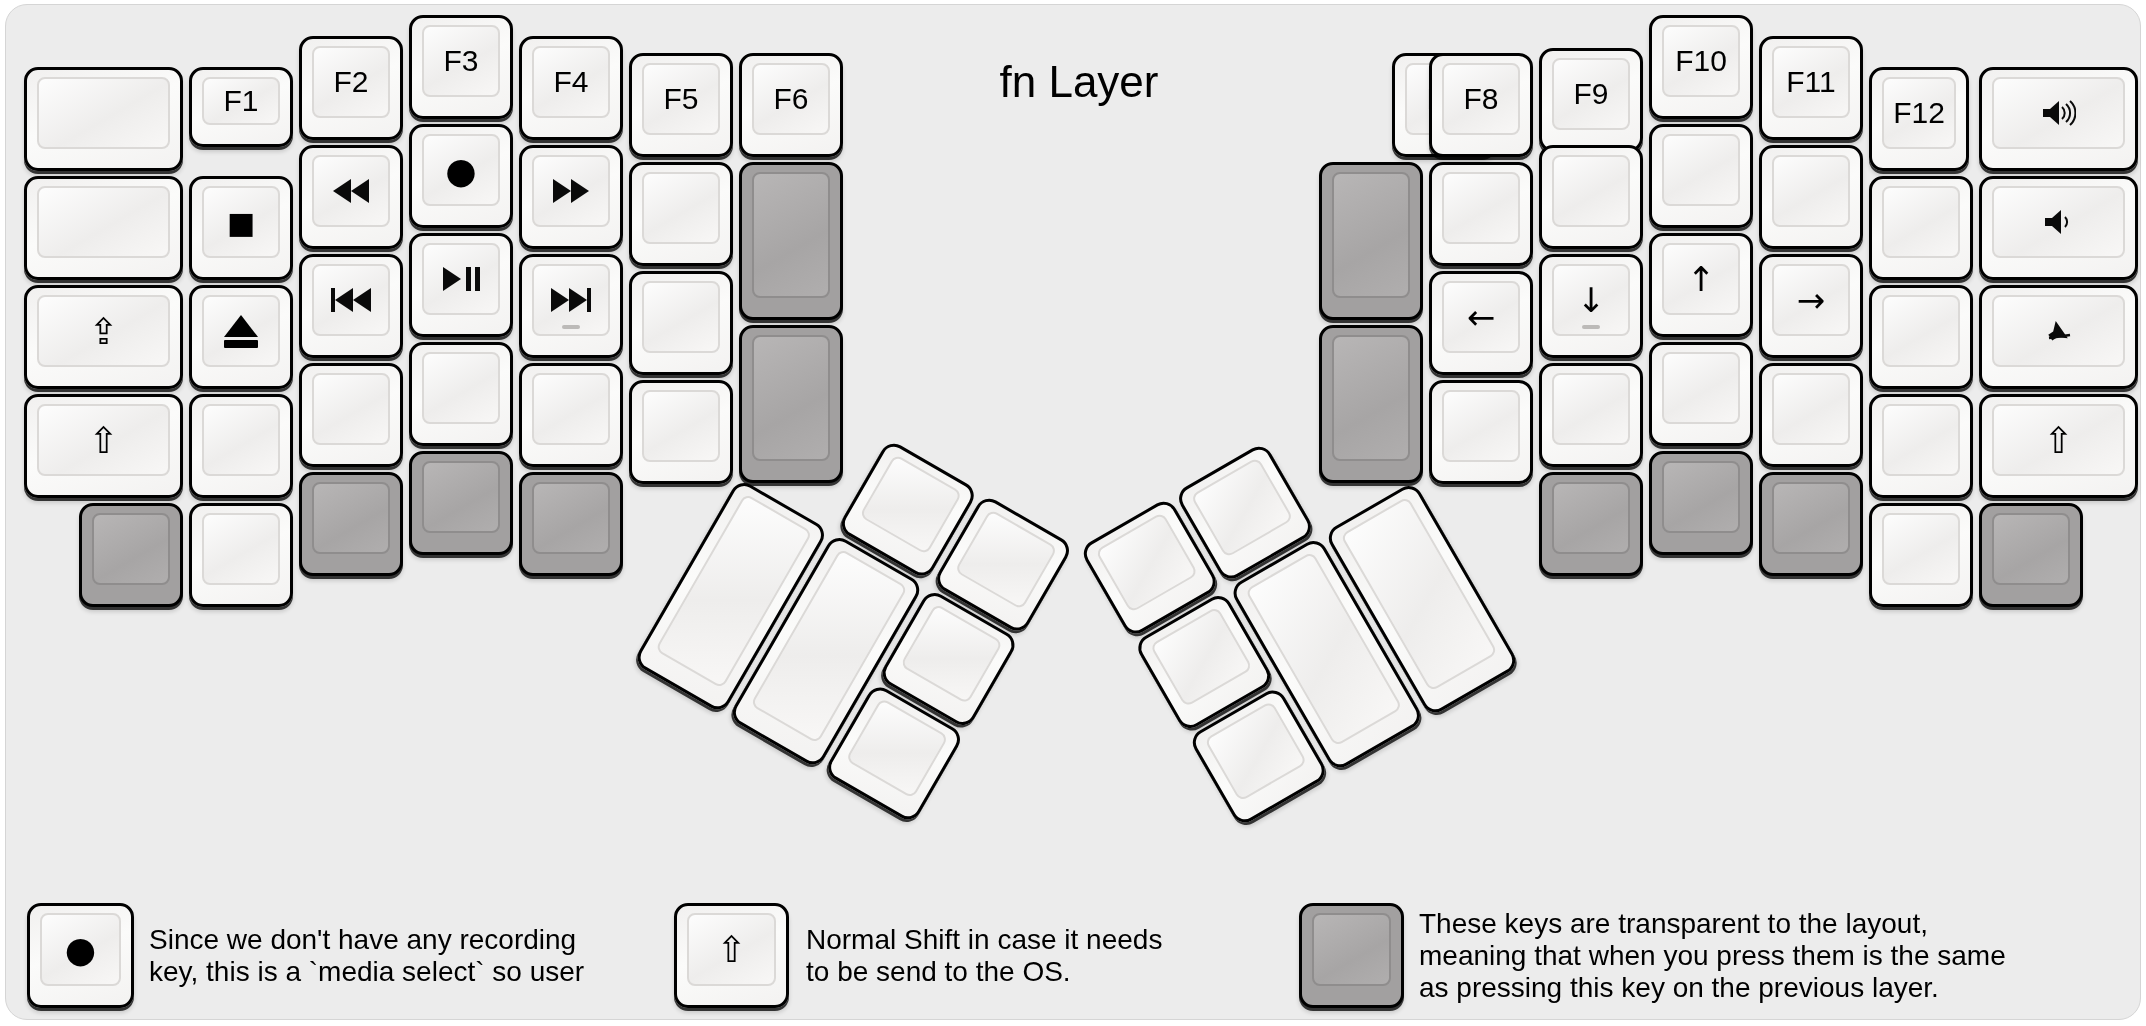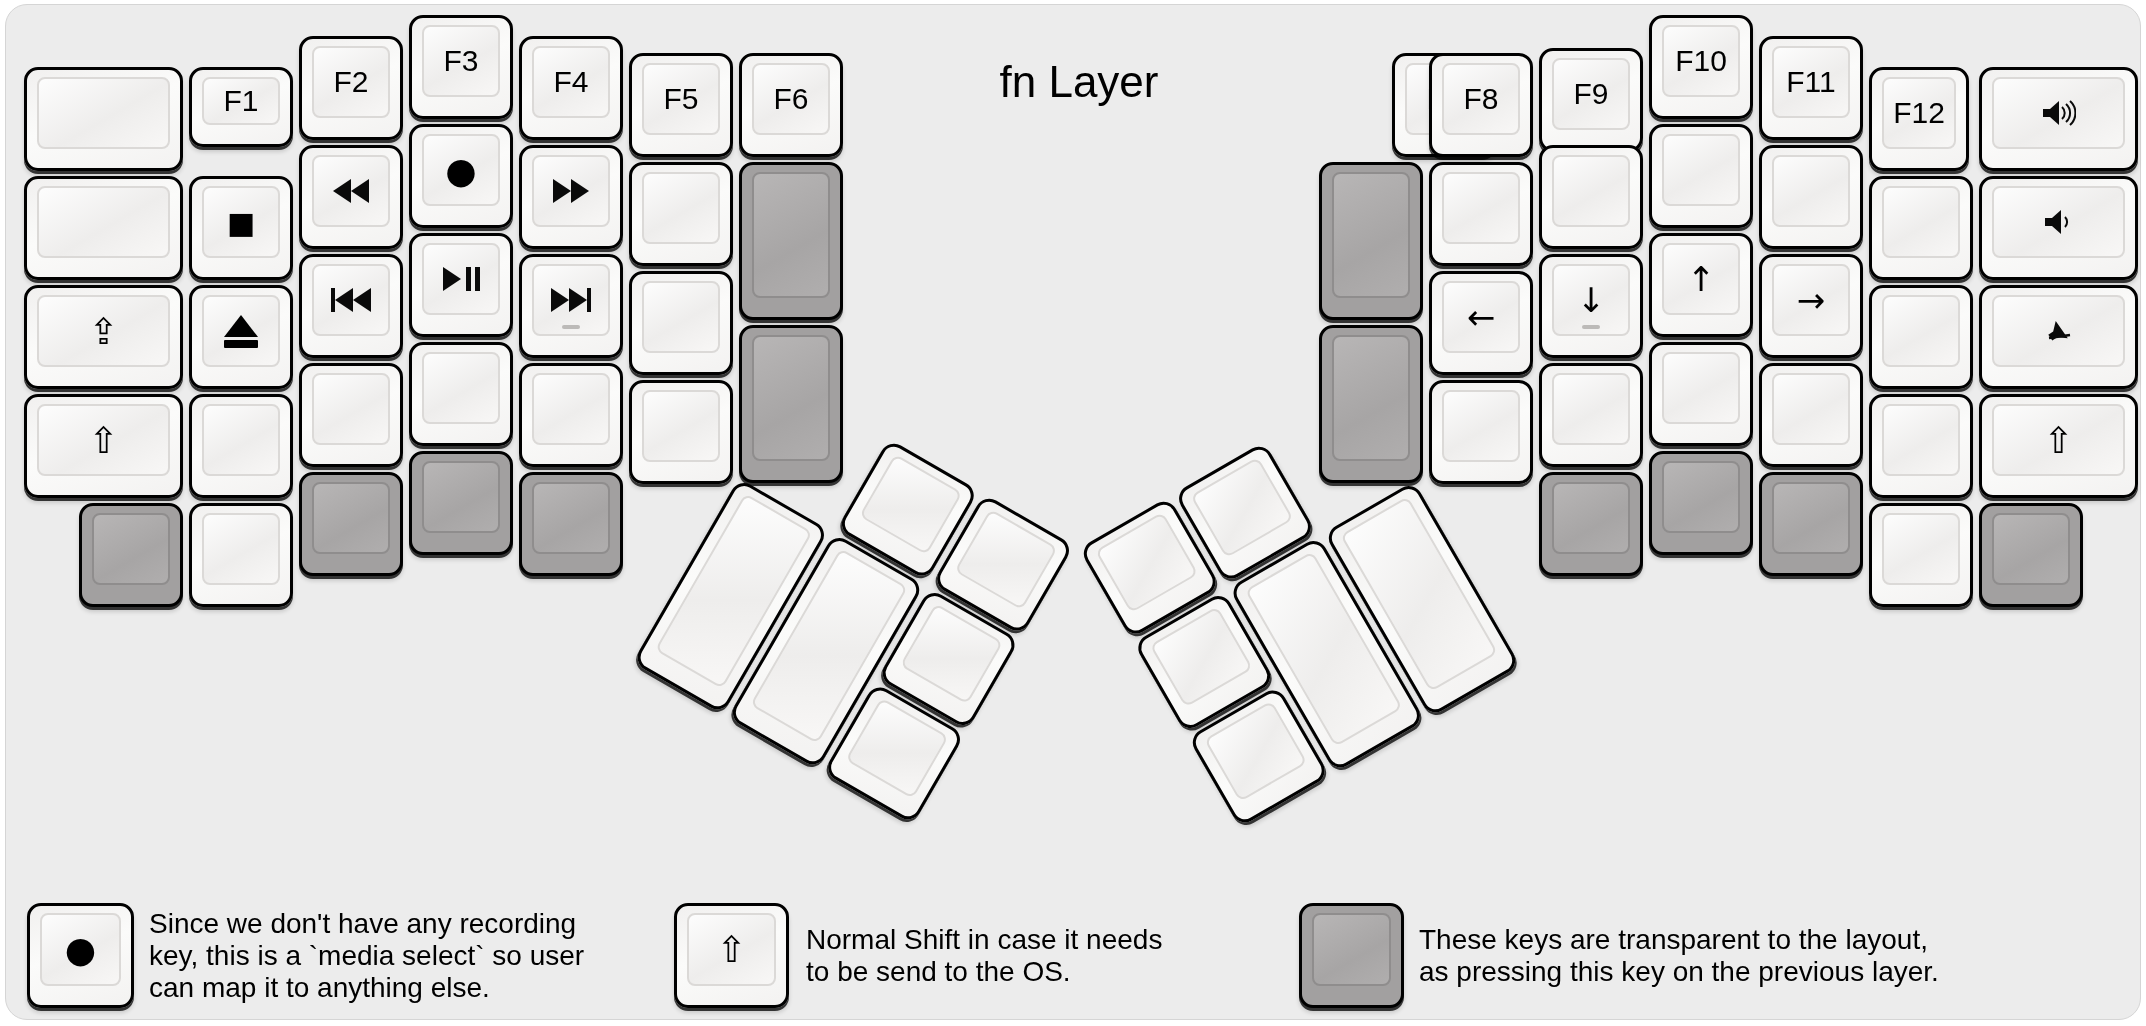--- a/index.html
+++ b/index.html
@@ -365,36 +365,36 @@
     <div id="legend">
         <div class="legend-item-key" style="left: 21px; top: 898px;">
           <div class="key white" style="left: 0px; top: 0px; width: 107px; height: 105px; position: relative;">
             <div class="face"></div>
             <div class="cap sym micon" style="font-size:36px">●</div>
           </div>
         </div>
         <div class="legend-text" style="left: 143px; top: 898px;">
           <div>Since we don't have any recording</div>
           <div>key, this is a `media select` so user</div>
-          <div>can map it to anything else.</div>
         </div>
         <div class="legend-item-key" style="left: 668px; top: 898px;">
           <div class="key white" style="left: 0px; top: 0px; width: 115px; height: 105px; position: relative;">
             <div class="face"></div>
             <div class="cap sym micon" style="font-size:36px">⇧</div>
           </div>
         </div>
         <div class="legend-text" style="left: 800px; top: 898px;">
           <div>Normal Shift in case it needs</div>
           <div>to be send to the OS.</div>
         </div>
         <div class="legend-item-key" style="left: 1293px; top: 898px;">
           <div class="key gray" style="left: 0px; top: 0px; width: 105px; height: 105px; position: relative;">
             <div class="face"></div>
           </div>
         </div>
         <div class="legend-text" style="left: 1413px; top: 898px;">
           <div>These keys are transparent to the layout,</div>
+          <div>meaning that when you press them is the same</div>
           <div>as pressing this key on the previous layer.</div>
         </div>
       </div>
   </div>
 </div>
 
 </body></html>

